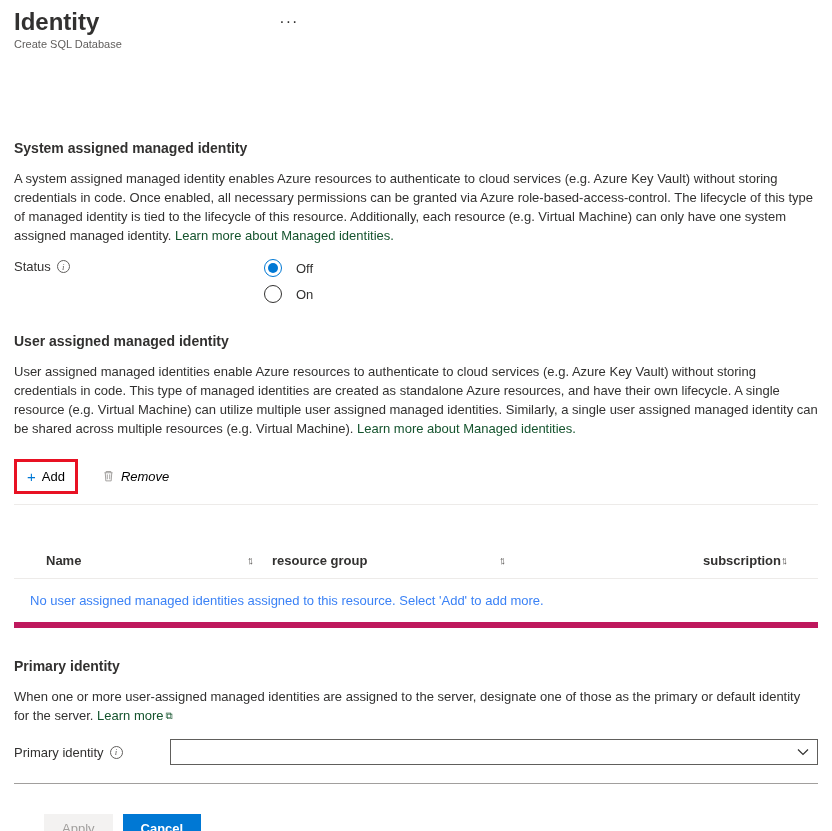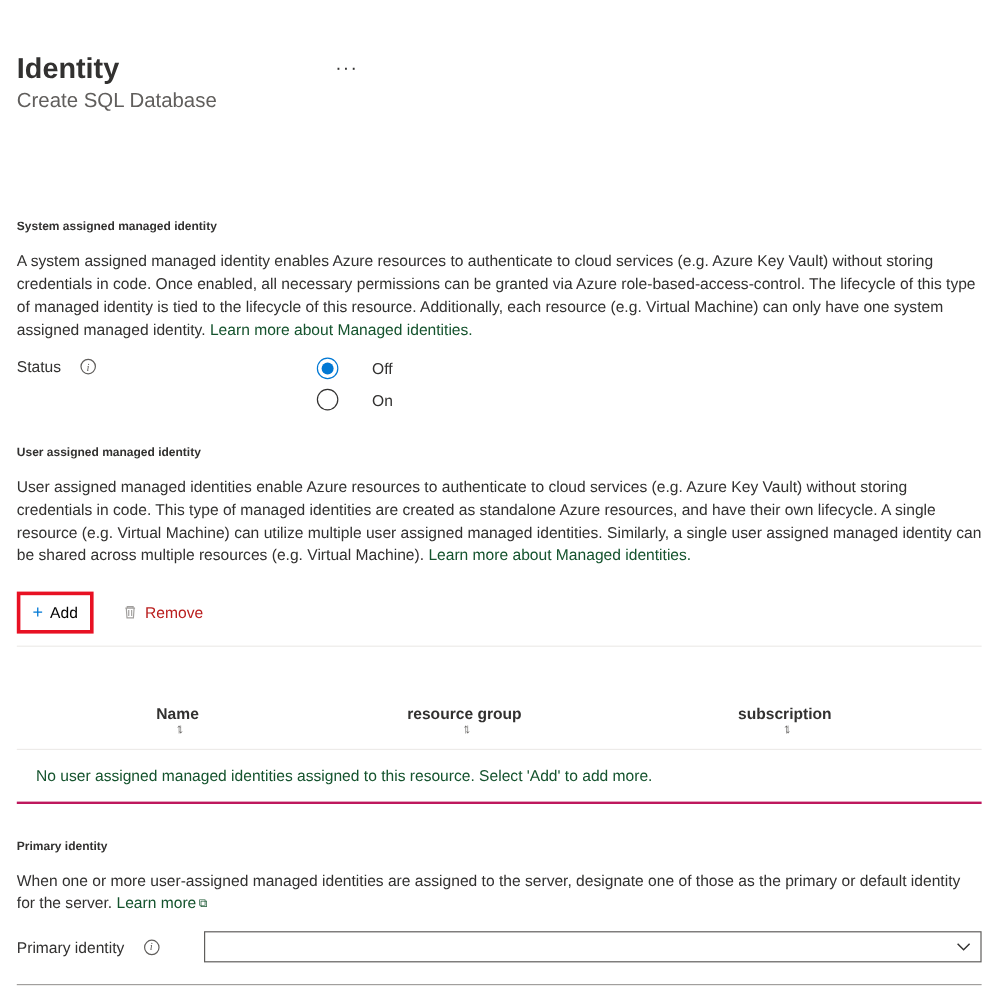--- a/index.html
+++ b/index.html
@@ -4,63 +4,63 @@
   <style>
     * { box-sizing: border-box; margin: 0; padding: 0; }
     body {
       font-family: "Segoe UI", -apple-system, sans-serif;
       font-size: 13px;
       color: #323130;
       background: #ffffff;
       width: 832px;
       padding: 8px 14px;
     }
-    .header { margin-bottom: 90px; margin-top: 36px; }
+    .header { margin-bottom: 90px; }
     .title-row { display: flex; align-items: center; gap: 180px; }
     .page-title { font-size: 24px; font-weight: 600; color: #323130; }
-    .subtitle { font-size: 17px; color: #605e5c; margin-top: 2px; }
+    .subtitle { font-size: 11px; color: #605e5c; margin-top: 2px; }
     .more-dots { font-size: 16px; color: #323130; letter-spacing: 1px; cursor: pointer; }
-    .section-title { font-size: 10px; font-weight: 600; margin-bottom: 14px; }
+    .section-title { font-size: 14px; font-weight: 600; margin-bottom: 14px; }
     .section-desc { font-size: 13px; line-height: 1.45; margin-bottom: 14px; color: #323130; max-width: 815px; }
     a { color: #14532d; text-decoration: none; cursor: pointer; }
     .field-row { display: flex; align-items: flex-start; margin-bottom: 30px; }
-    .field-label { width: 250px; font-size: 13px; display: flex; align-items: center; gap: 16px; }
+    .field-label { width: 250px; font-size: 13px; display: flex; align-items: center; gap: 6px; }
     .info-icon {
       display: inline-flex; width: 13px; height: 13px; border: 1px solid #605e5c;
       border-radius: 50%; align-items: center; justify-content: center; font-size: 9px;
       font-style: italic; font-family: serif; color: #605e5c;
     }
     .radio-group { display: flex; flex-direction: column; gap: 8px; }
-    .radio-item { display: flex; align-items: center; gap: 28px; cursor: pointer; font-size: 13px; }
+    .radio-item { display: flex; align-items: center; gap: 14px; cursor: pointer; font-size: 13px; }
     .radio-outer {
       width: 18px; height: 18px; border: 1px solid #323130; border-radius: 50%;
       display: flex; align-items: center; justify-content: center;
     }
     .radio-item.selected .radio-outer { border-color: #0078d4; }
     .radio-inner {
       width: 10px; height: 10px; border-radius: 50%; background: #0078d4; display: none;
     }
     .radio-item.selected .radio-inner { display: block; }
     .toolbar { display: flex; gap: 18px; padding: 6px 0 10px; border-bottom: 1px solid #edebe9; align-items: center; }
     .toolbar-btn { display: flex; align-items: center; gap: 6px; font-size: 13px; background: none; border: none; cursor: pointer; padding: 4px 6px; }
-    .toolbar-btn.disabled { color: #b91c1c; cursor: default; }
+    .toolbar-btn.disabled { color: #000000; cursor: default; font-style: italic; }
     .highlight-box { border: 3px solid #e81123; padding: 2px 4px; display: inline-flex; }
     .plus-icon { font-size: 15px; color: #0078d4; font-weight: 400; }
     .trash-icon { width: 13px; height: 14px; display: inline-block; }
     .table { margin-top: 38px; }
     .table-header {
       display: flex; padding: 10px 12px; border-bottom: 1px solid #edebe9;
       font-size: 13px; font-weight: 600;
     }
-    .th { display: flex; align-items: center; justify-content: space-between; padding-right: 22px; flex-direction: column; }
+    .th { display: flex; align-items: center; justify-content: space-between; padding-right: 22px; }
     .th-name { flex: 0 0 246px; padding-left: 20px; }
     .th-rg { flex: 0 0 252px; }
     .th-sub { flex: 1; justify-content: flex-end; }
     .sort-icon { font-size: 11px; color: #605e5c; letter-spacing: -4px;}
-    .empty-row { padding: 14px 16px; font-size: 13px; color: #14532d; border-bottom: 2px solid #be185d; }
+    .empty-row { padding: 14px 16px; font-size: 13px; color: #3b82f6; border-bottom: 6px solid #be185d; }
     .section { margin-bottom: 30px; }
     .primary-section { }
     .ext-link-icon { font-size: 10px; margin-left: 2px; vertical-align: 1px; }
     .dropdown {
       display: flex; align-items: center; justify-content: flex-end;
       border: 1px solid #605e5c; height: 26px; padding: 0 8px; cursor: pointer; flex: 1;
     }
     .dropdown .chev { font-size: 12px; }
     .primary-field-row { display: flex; align-items: center; gap: 16px; border-bottom: 1px solid #a19f9d; padding-bottom: 18px; margin-bottom: 18px; }
     .footer { display: flex; gap: 10px; padding-left: 30px; }

